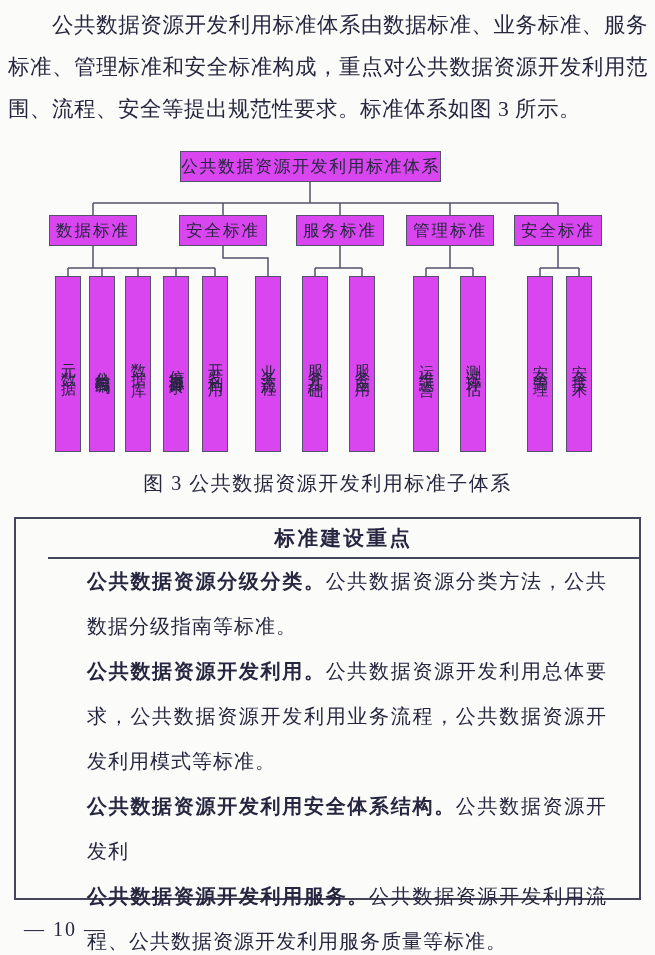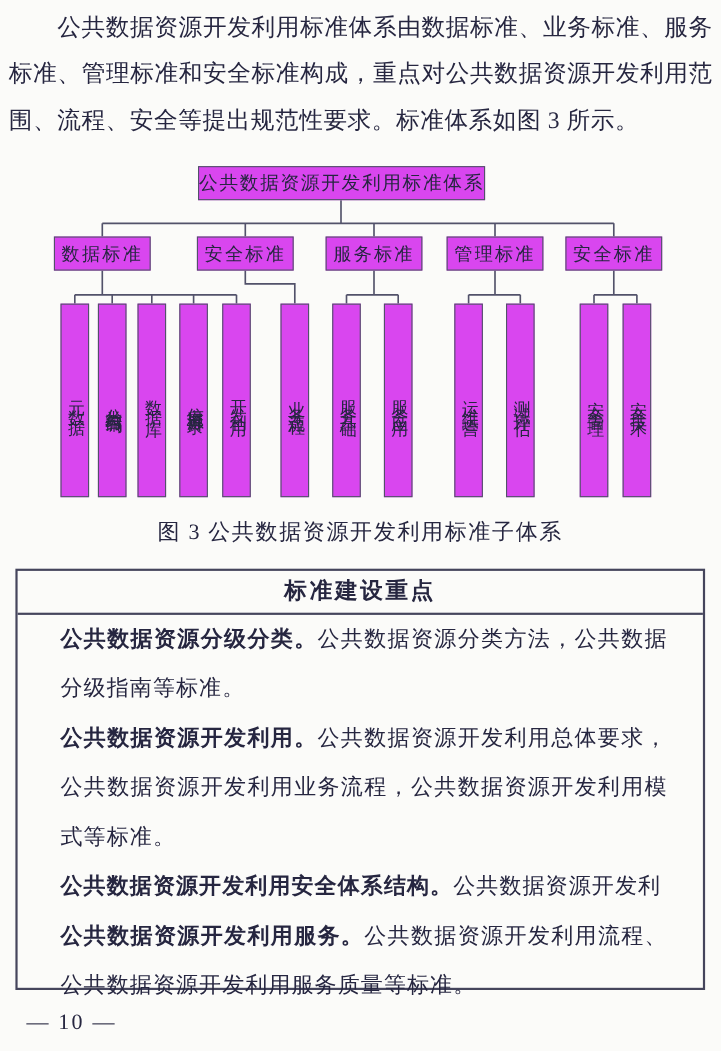--- a/index.html
+++ b/index.html
@@ -31,21 +31,21 @@
     font-size:15.5px;letter-spacing:9px;
   }
   .leaf.long{letter-spacing:2px;}
   .leaf.mid{letter-spacing:6px;}
   
   .caption{position:absolute;left:0;top:470px;width:100%;text-align:center;
     font-size:20px;letter-spacing:1.5px;}
   
   .kp-table{
     position:absolute;left:14px;top:517px;width:627px;height:383px;
-    box-sizing:border-box;border:2px solid #45455c;
+    box-sizing:border-box;border:2px solid #45455c;padding-left:32px;
   }
   .kp-head{
     height:38px;line-height:38px;text-align:center;
     font-weight:bold;font-size:20.5px;letter-spacing:2.5px;
     border-bottom:2px solid #45455c;
   }
   .kp-body{
     padding:0 32px 0 39px;
     font-size:20px;line-height:45px;letter-spacing:1px;
     text-align:justify;

